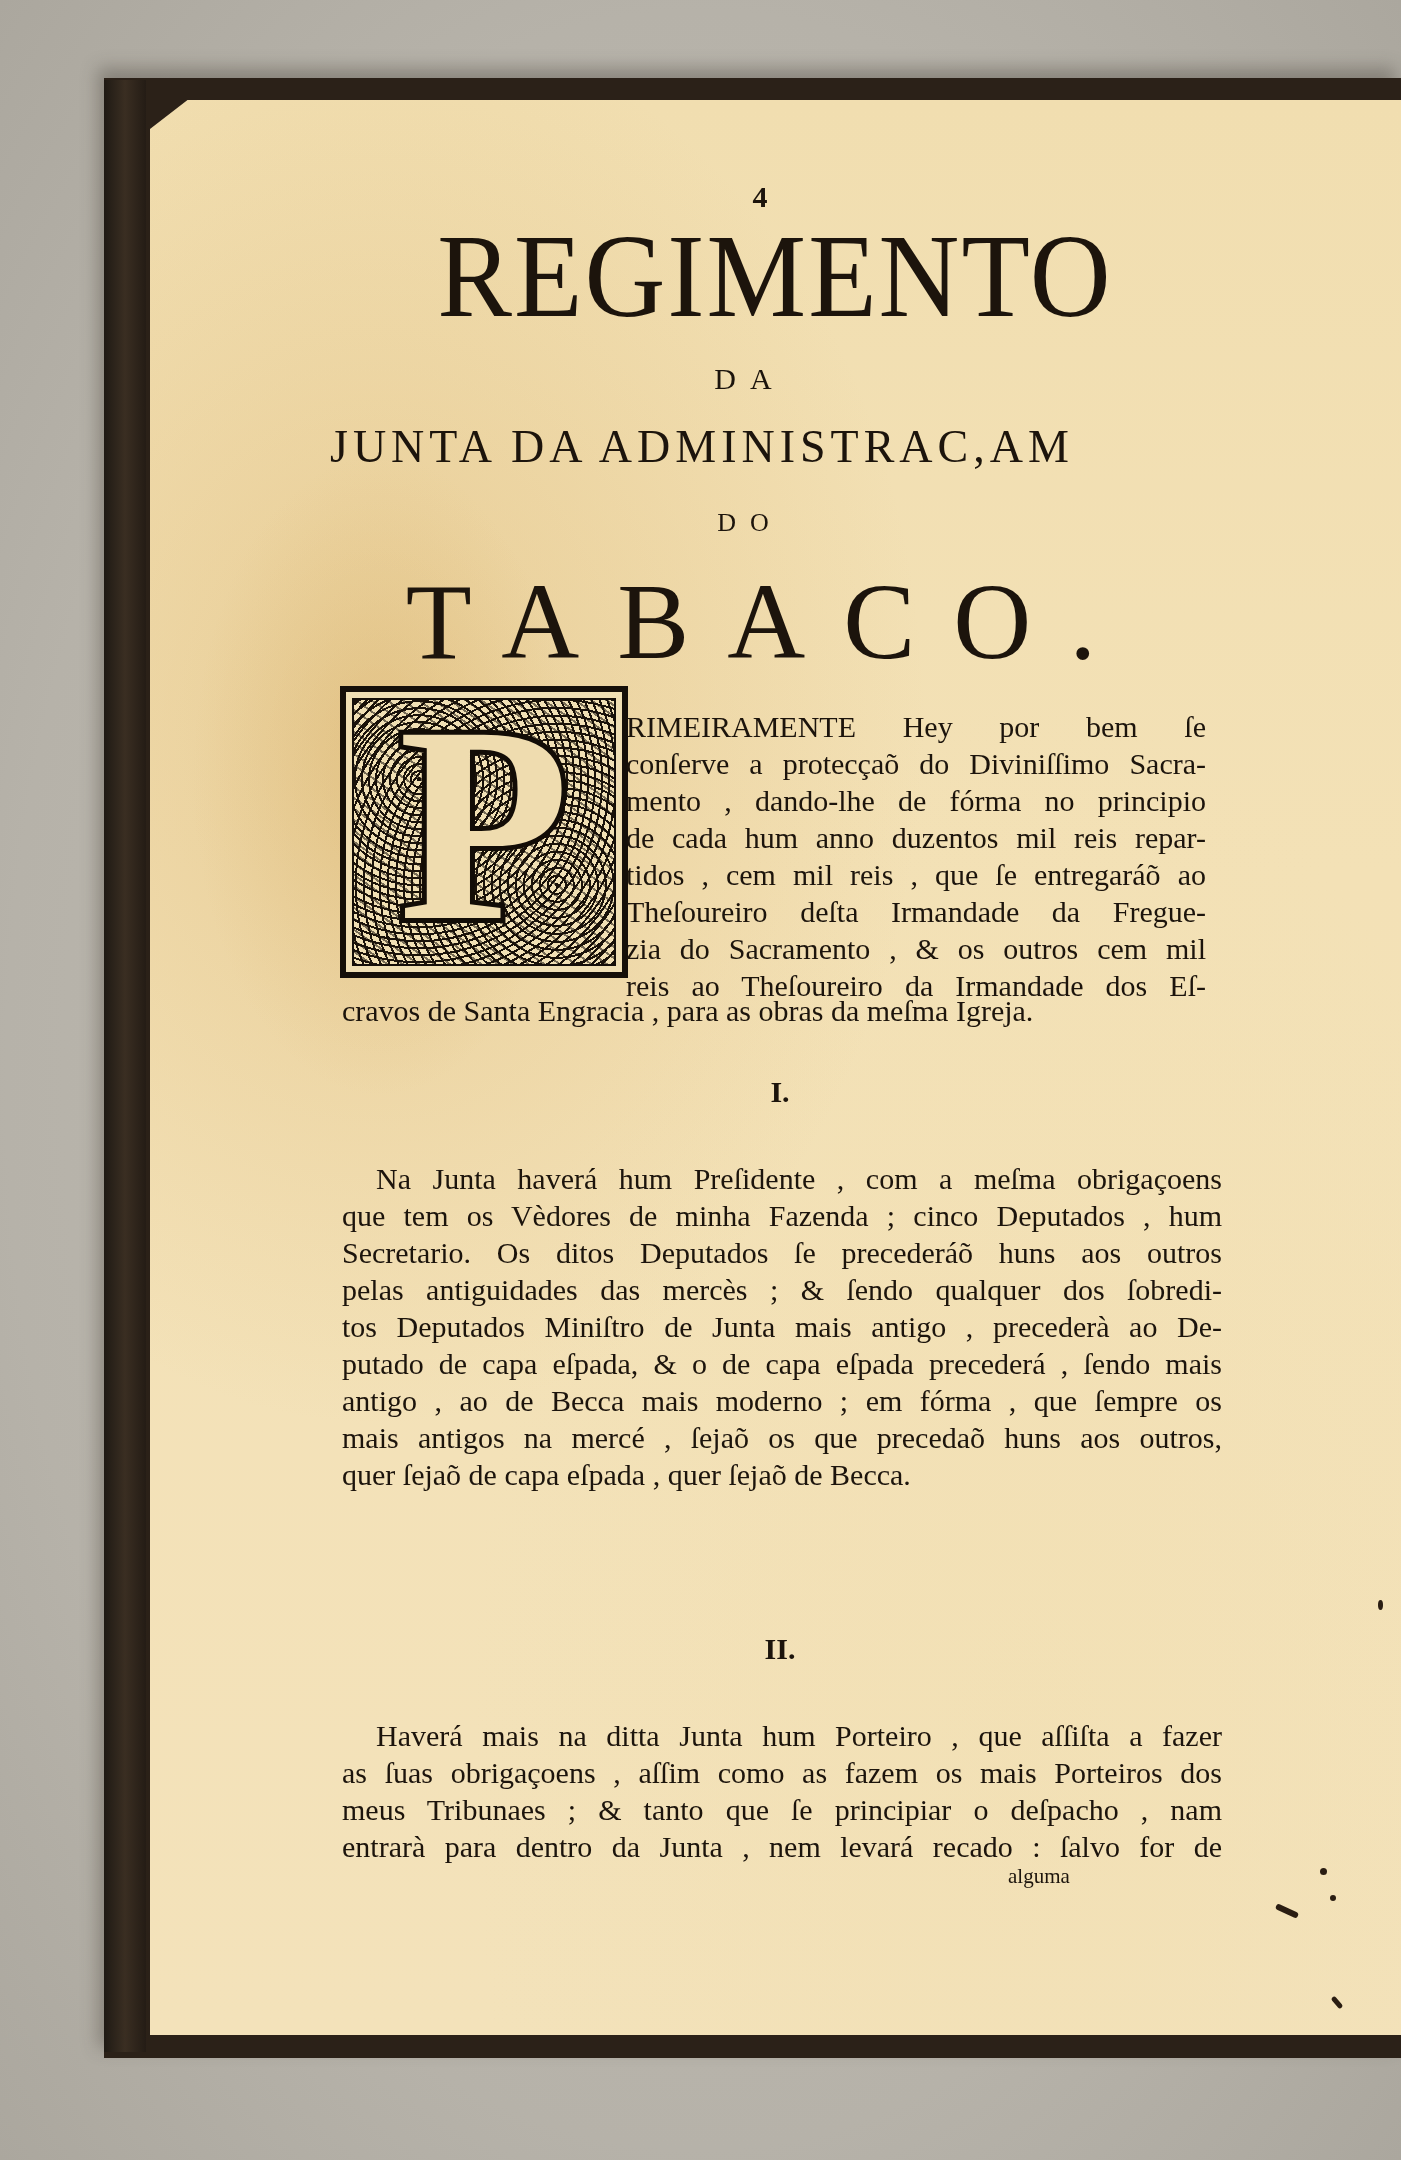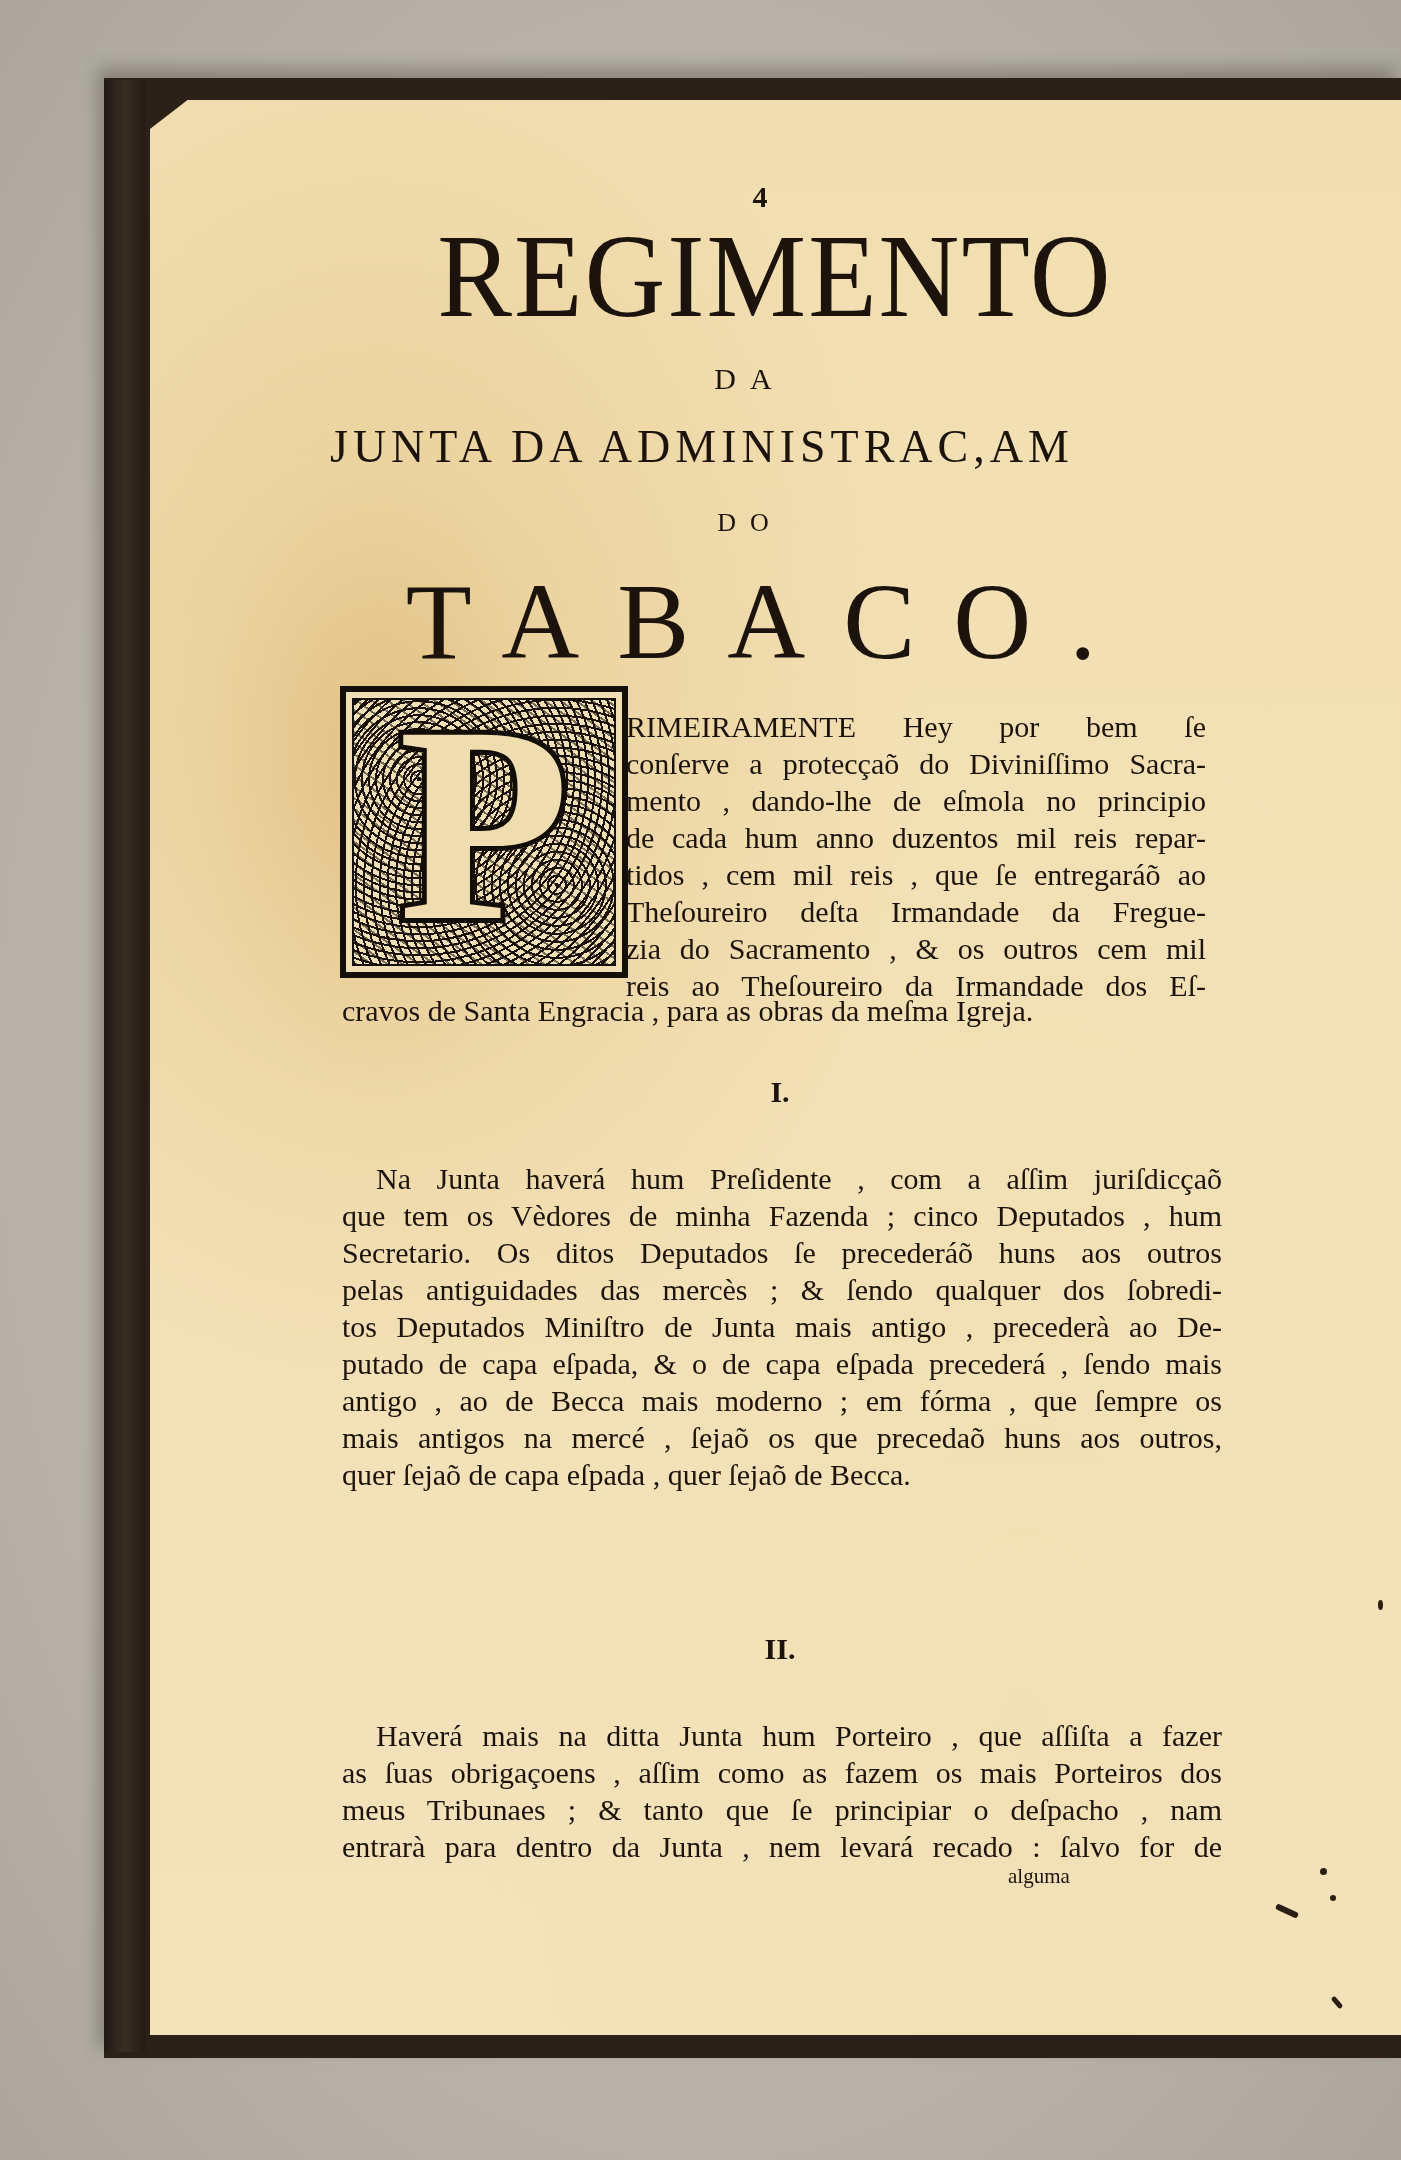--- a/index.html
+++ b/index.html
@@ -126,34 +126,34 @@
     <div class="title-tabaco">TABACO.</div>
 
     <div class="dropcap">
       <div class="dropcap-orn"></div>
       <div class="dropcap-letter">P</div>
     </div>
 
     <div class="body-text para-intro">
       <span class="line">RIMEIRAMENTE Hey por bem ſe</span>
       <span class="line">conſerve a protecçaõ do Diviniſſimo Sacra-</span>
-      <span class="line">mento , dando-lhe de eſmola no principio</span>
+      <span class="line">mento , dando-lhe de fórma no principio</span>
       <span class="line">de cada hum anno duzentos mil reis repar-</span>
       <span class="line">tidos , cem mil reis , que ſe entregaráõ ao</span>
       <span class="line">Theſoureiro deſta Irmandade da Fregue-</span>
       <span class="line">zia do Sacramento , &amp; os outros cem mil</span>
       <span class="line">reis ao Theſoureiro da Irmandade dos Eſ-</span>
     </div>
     <div class="body-text para-intro-tail">
       <span class="line last">cravos de Santa Engracia , para as obras da meſma Igreja.</span>
     </div>
 
     <div class="section-num sec-1">I.</div>
     <div class="body-text para-1">
-      <span class="line indent">Na Junta haverá hum Preſidente , com a aſſim juriſdicçaõ</span>
+      <span class="line indent">Na Junta haverá hum Preſidente , com a meſma obrigaçoens</span>
       <span class="line">que tem os Vèdores de minha Fazenda ; cinco Deputados , hum</span>
       <span class="line">Secretario. Os ditos Deputados ſe precederáõ huns aos outros</span>
       <span class="line">pelas antiguidades das mercès ; &amp; ſendo qualquer dos ſobredi-</span>
       <span class="line">tos Deputados Miniſtro de Junta mais antigo , precederà ao De-</span>
       <span class="line">putado de capa eſpada, &amp; o de capa eſpada precederá , ſendo mais</span>
       <span class="line">antigo , ao de Becca mais moderno ; em fórma , que ſempre os</span>
       <span class="line">mais antigos na mercé , ſejaõ os que precedaõ huns aos outros,</span>
       <span class="line last">quer ſejaõ de capa eſpada , quer ſejaõ de Becca.</span>
     </div>
 

